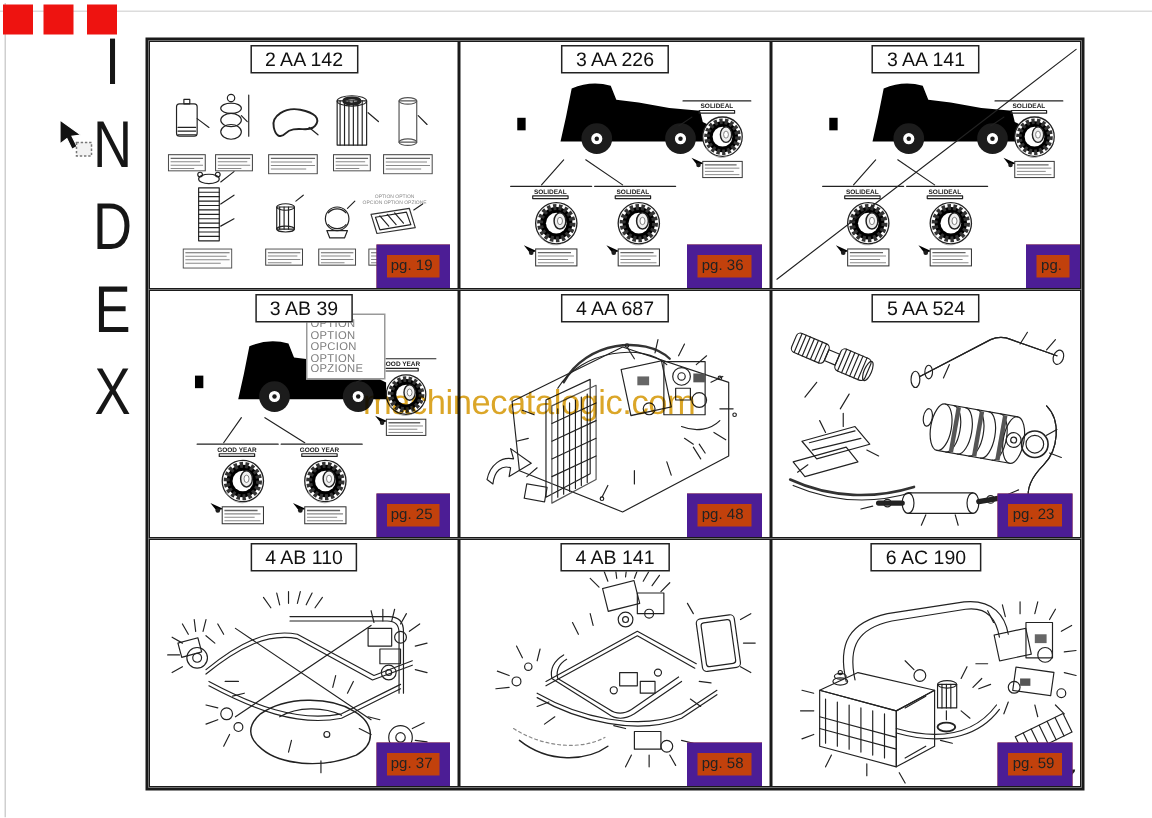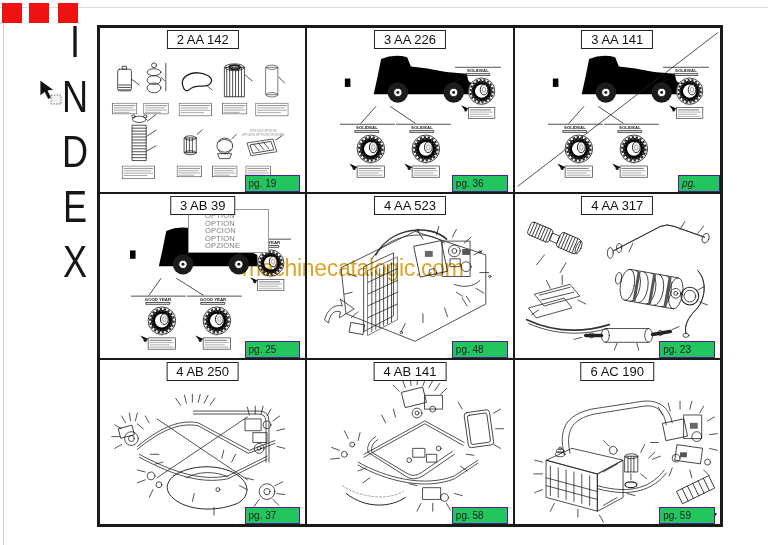--- a/index.html
+++ b/index.html
@@ -16,36 +16,36 @@
             transform:scaleX(.82);transform-origin:center top;}
   .indexcol div{height:55px;}
   
   .grid{position:absolute;left:97px;top:25px;width:626px;height:502px;
         border:2px solid #1a1a1a;box-sizing:border-box;
         display:grid;grid-template-columns:repeat(3,1fr);grid-template-rows:repeat(3,1fr);}
   .cell{position:relative;border:1px solid #1a1a1a;background:#fff;overflow:hidden;}
   .codebox{position:absolute;top:2px;left:50%;transform:translateX(-50%);
            background:#fff;border:1px solid #222;padding:0 9px;height:17px;
            line-height:17px;font-size:13px;white-space:nowrap;z-index:6;}
-  .pgbox{position:absolute;bottom:0;right:5px;background:#22c55e;border:1px solid #4c1d95;
-         padding:0 23px 0 3px;height:15px;line-height:15px;font-size:10px;color:#222;z-index:6;}
-  .pg-flush{right:0;font-style:italic;}
+  .pgbox{position:absolute;bottom:0;right:5px;background:#c2410c;border:7px solid #4c1d95;
+         padding:0 5px 0 3px;height:15px;line-height:15px;font-size:10px;color:#222;z-index:6;}
+  .pg-flush{right:0;}
   .art{position:absolute;inset:0;width:100%;height:100%;z-index:2;}
   .art path,.art line,.art rect,.art circle,.art ellipse,.art polyline{
       stroke:#222;stroke-width:.8;fill:none;stroke-linecap:round;stroke-linejoin:round;}
   .fD{fill:#1c1c1c;stroke:none}.fW{fill:#fff}.fG{fill:#ddd}.fG2{fill:#efefef}
   .fg9{fill:#999;stroke:none}.sG{stroke:#888}.sG2{stroke:#666}.sT{stroke-width:.5}.thick{stroke:#111;stroke-width:2.6}
   .tubeO{stroke:#333;stroke-width:7}.tubeI{stroke:#f3f3f3;stroke-width:5.4}
   .tubeO2{stroke:#333;stroke-width:4.6}.tubeI2{stroke:#f3f3f3;stroke-width:3.2}
   .pipe{stroke:#333;stroke-width:1.1}
   .brand{font:bold 4.4px "Liberation Sans",sans-serif;fill:#222;text-anchor:middle;stroke:none}
   .tinytx{font:3.4px "Liberation Sans",sans-serif;fill:#8a8a8a;text-anchor:middle;stroke:none}
   
-  .optbox{position:absolute;left:88px;top:15px;width:47px;background:#fff;
-          border:1px solid #999;padding:2px 16px;z-index:5;}
+  .optbox{position:absolute;left:104px;top:15px;width:47px;background:#fff;
+          border:1px solid #999;padding:2px 2px;z-index:5;}
   .optbox div{font-size:7.5px;line-height:7.6px;color:#7d7d7d;letter-spacing:.2px;}
   
   .watermark{position:absolute;left:242px;top:255px;z-index:40;font-weight:normal;
              font-size:23px;letter-spacing:-.3px;mix-blend-mode:multiply;opacity:.95;}
   
   .pagenum{position:absolute;left:709px;top:510px;font-size:13px;font-weight:bold;
            font-style:italic;color:#1d1d1d;}
   .cursor{position:absolute;left:39px;top:79px;z-index:60;}
 </style>
 </head>
@@ -253,21 +253,21 @@
       <use href="#sym-tire" x="35" y="113" width="46" height="46"></use>
       <line x1="89" y1="104" x2="144" y2="104" class="sT"></line>
       <text class="brand" x="115" y="109">GOOD YEAR</text>
       <rect x="103" y="110.5" width="24" height="1.8" class="fg9"></rect>
       <use href="#sym-tire" x="91" y="113" width="46" height="46"></use>
     </svg>
     <div class="pgbox"><span>pg. 25</span></div>
   </div>
 
   <div class="cell">
-    <div class="codebox"><span>4 AA 523</span></div>
+    <div class="codebox"><span>4 AA 687</span></div>
     <svg class="art" viewBox="0 0 209 167" preserveAspectRatio="none">
       <path d="M35,75 L110,38 L182,62 L182,112 L110,150 L40,122 Z" class="sT"></path>
       <path d="M58,74 L88,60 L88,124 L58,140 Z" class="fG2"></path>
       <path d="M62,78 L92,64 L92,128 L62,144 Z" class="fG" style="stroke:#555"></path>
       <path class="sT sG2" d="M66,80v60M70,78v60M74,76v60M78,74v60M82,72v60M86,70v60"></path>
       <path class="sT sG2" d="M62,90l30,-14M62,102l30,-14M62,114l30,-14M62,126l30,-14"></path>
       <path d="M70,62 C85,34 125,30 142,46" style="stroke-width:1.6;stroke:#333"></path>
       <path d="M66,66 C82,40 124,35 140,50" class="sG"></path>
       <rect x="112" y="50" width="28" height="32" transform="rotate(-12 126 66)"></rect>
       <rect x="138" y="48" width="28" height="36"></rect>
@@ -284,21 +284,21 @@
         <circle class="fD" cx="186" cy="84" r="1.2"></circle>
         <circle class="fD" cx="96" cy="141" r="1.2"></circle>
       <path d="M18,128 C20,118 28,112 36,114 L34,107 L48,117 L33,126 L34,120 C28,118 23,122 22,131 Z" class="fD"></path>
       <rect x="44" y="132" width="14" height="10" transform="rotate(10 51 137)"></rect>
       <path class="sT" d="M150,92 C160,96 170,94 176,88 M152,100l6,4 M162,104l4,6"></path>
     </svg>
     <div class="pgbox"><span>pg. 48</span></div>
   </div>
 
   <div class="cell">
-    <div class="codebox"><span>4 AA 317</span></div>
+    <div class="codebox"><span>5 AA 524</span></div>
     <svg class="art" viewBox="0 0 209 167" preserveAspectRatio="none">
       <g transform="rotate(23 40 46)">
         <rect x="12" y="38" width="24" height="14" rx="3"></rect>
         <path class="sT sG2" d="M15,38v14M18,38v14M21,38v14M24,38v14M27,38v14M30,38v14M33,38v14"></path>
         <rect x="36" y="41" width="8" height="8"></rect>
         <rect x="44" y="36" width="22" height="16" rx="3"></rect>
         <path class="sT sG2" d="M47,36v16M50,36v16M53,36v16M56,36v16M59,36v16M62,36v16"></path>
         <ellipse cx="66" cy="44" rx="2.5" ry="7"></ellipse>
       </g>
       <path class="sT" d="M30,62 L22,72 M52,70 L46,80"></path>
@@ -342,21 +342,21 @@
       <path d="M140,143 L158,140" class="tubeO2" style="stroke-width:3.6"></path>
         <path d="M140,143 L158,140" class="tubeI2" style="stroke-width:2.2"></path>
       <circle cx="78" cy="144" r="2.6" class="sT"></circle>
         <circle cx="148" cy="141.5" r="2.6" class="sT"></circle>
       <path class="sT" d="M104,152l-3,7 M124,152l2,7 M160,138l7,-3 M68,146l-8,2"></path>
     </svg>
     <div class="pgbox"><span>pg. 23</span></div>
   </div>
 
   <div class="cell">
-    <div class="codebox"><span>4 AB 250</span></div>
+    <div class="codebox"><span>4 AB 110</span></div>
     <svg class="art" viewBox="0 0 209 167" preserveAspectRatio="none">
       <path class="pipe" d="M38,88 C60,70 80,60 100,64 L152,92 L178,82"></path>
       <path class="sT" d="M38,91 C60,73 80,63 100,67 L151,95 L178,85"></path>
       <path class="pipe" d="M40,96 C70,112 100,124 130,118 L170,98"></path>
       <path class="sT" d="M40,99 C70,115 100,127 130,121 L170,101"></path>
       <path class="pipe" d="M58,60 L150,122 M150,58 L58,120"></path>
       <path class="pipe" d="M95,52 L162,52 Q172,52 172,62 L172,104"></path>
       <path class="sT" d="M95,55 L161,55 Q169,55 169,63 L169,104"></path>
       <circle cx="32" cy="80" r="7"></circle>
         <circle cx="32" cy="80" r="3"></circle>

